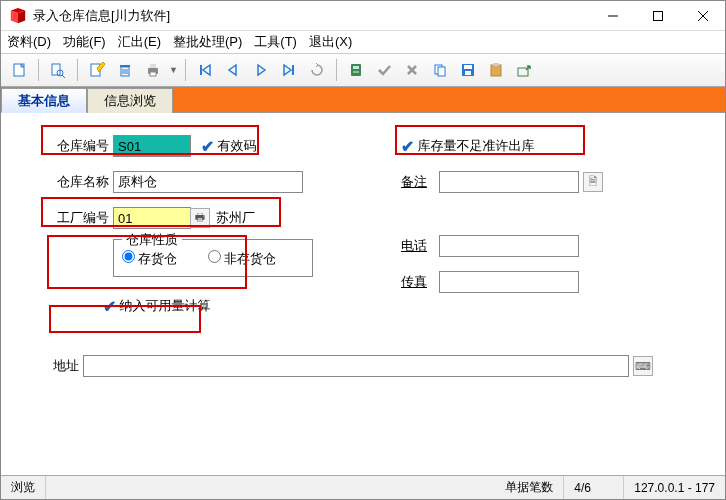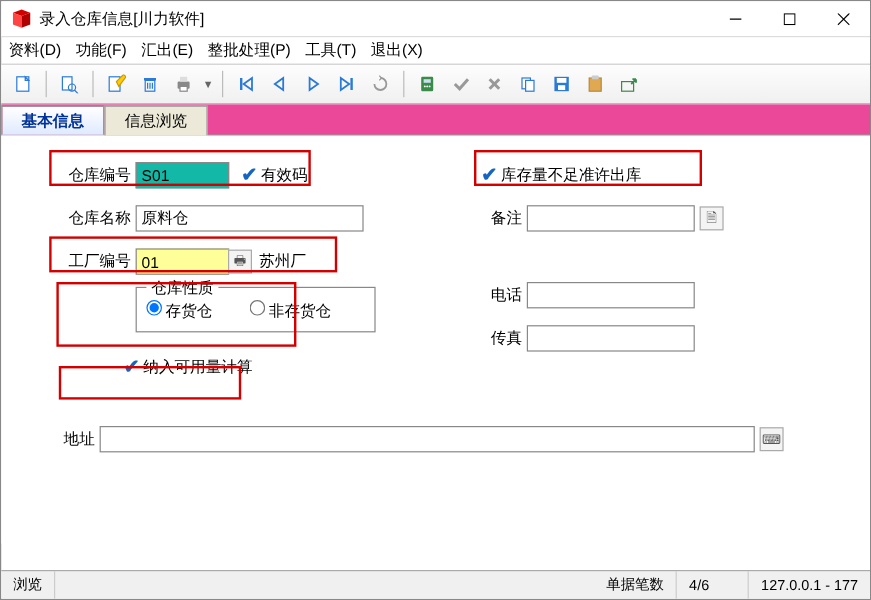--- a/index.html
+++ b/index.html
@@ -7,27 +7,27 @@
 .titlebar { height: 30px; background: #fff; display: flex; align-items: center; border-bottom: 1px solid #ddd; }
 .titlebar-icon { width: 18px; height: 18px; margin: 0 6px 0 8px; }
 .titlebar-title { flex: 1; font-size: 13px; }
 .win-btns { display: flex; }
 .win-btn { width: 45px; height: 29px; display: flex; align-items: center; justify-content: center; cursor: pointer; }
 .menubar { height: 22px; display: flex; align-items: center; padding: 0 6px; font-size: 13px; gap: 12px;}
 .menubar span { cursor: pointer; }
 .toolbar { height: 34px; border-top: 1px solid #ccc; border-bottom: 1px solid #aaa; display: flex; align-items: center; padding: 0 6px; gap: 4px; background: linear-gradient(#fdfdfd,#f0f0f0); }
 .tb-btn { width: 24px; height: 24px; display: flex; align-items: center; justify-content: center; border-radius: 3px; cursor: pointer; }
 .tb-sep { width: 1px; height: 22px; background: #bbb; margin: 0 3px; }
-.tabs { display: flex; border-bottom: 1px solid #999; background: #ec4899; height: 26px; }
+.tabs { display: flex; border-bottom: 1px solid #999; background: #f97316; height: 26px; }
 .tab { padding: 3px 16px; border: 1px solid #999; border-bottom: none; background: #ece9d8; font-size: 13px; cursor: pointer; position: relative; top: 1px; }
 .tab.active { background: linear-gradient(#fff,#dfeaff); color: #003399; font-weight: bold; border-bottom: 1px solid #dfeaff; }
 .form-area { padding: 18px 20px 10px 44px; position: relative; background: #fff; height: 340px; }
 .row { display: flex; align-items: center; height: 30px; margin-bottom: 6px; }
 .lbl { width: 64px; text-align: right; font-size: 13px; margin-right: 4px; }
-.lblr { width: 34px; text-align: right; font-size: 13px; margin-right: 4px; }
+.lblr { width: 34px; text-align: left; font-size: 13px; margin-right: 4px; text-decoration: underline; }
 .inp { height: 22px; border: 1px solid #888; font-size: 13px; padding: 1px 4px; }
 .inp.code { background: #14b8a6; width: 78px; }
 .inp.name { width: 190px; }
 .inp.factory { background: #ffff99; width: 78px; }
 .inp.right { width: 140px; }
 .inp.long { width: 580px; }
 .checkmark { color: #1565c0; font-weight: bold; margin: 0 3px 0 10px; }
 .chk-label { font-size: 13px; }
 .icon-select { width: 20px; height: 20px; border: 1px solid #aaa; display: inline-flex; align-items: center; justify-content: center; background: #f4f4f4; margin-left: -1px; cursor: pointer; font-size: 11px; color: #555; }
 .fieldset { border: 1px solid #888; padding: 4px 8px 8px; position: relative; margin-left: 0; width: 200px; }

